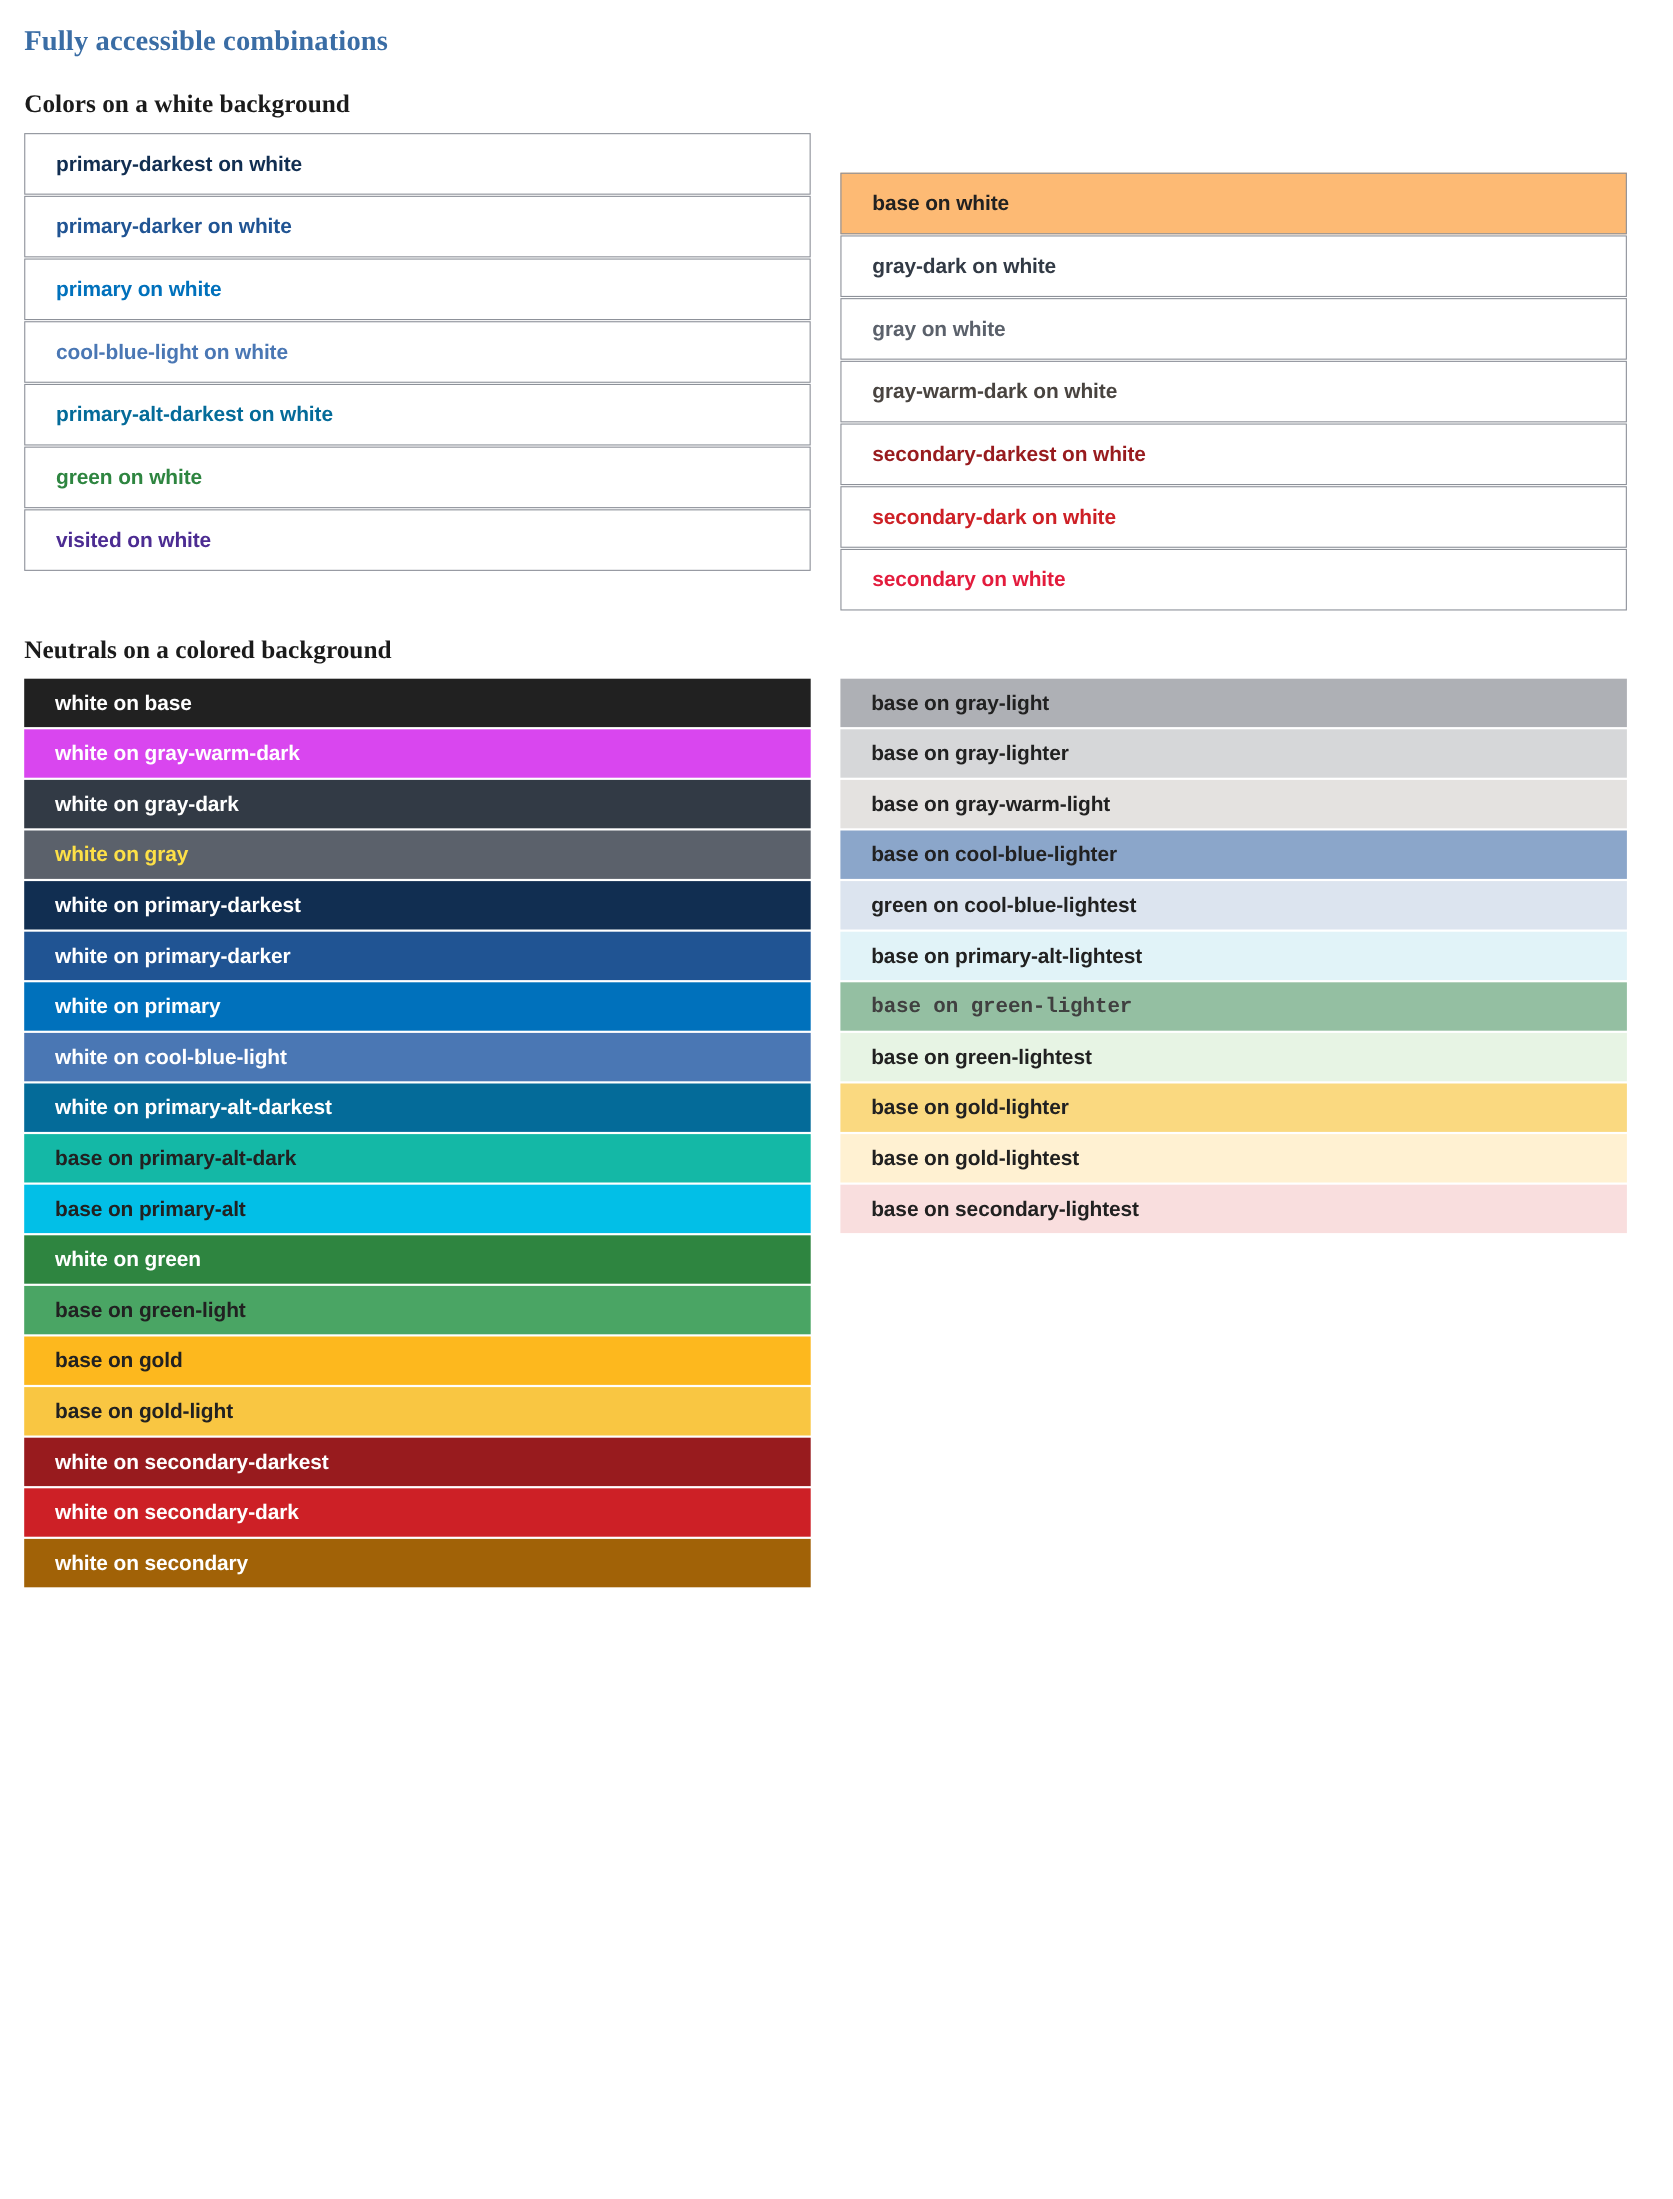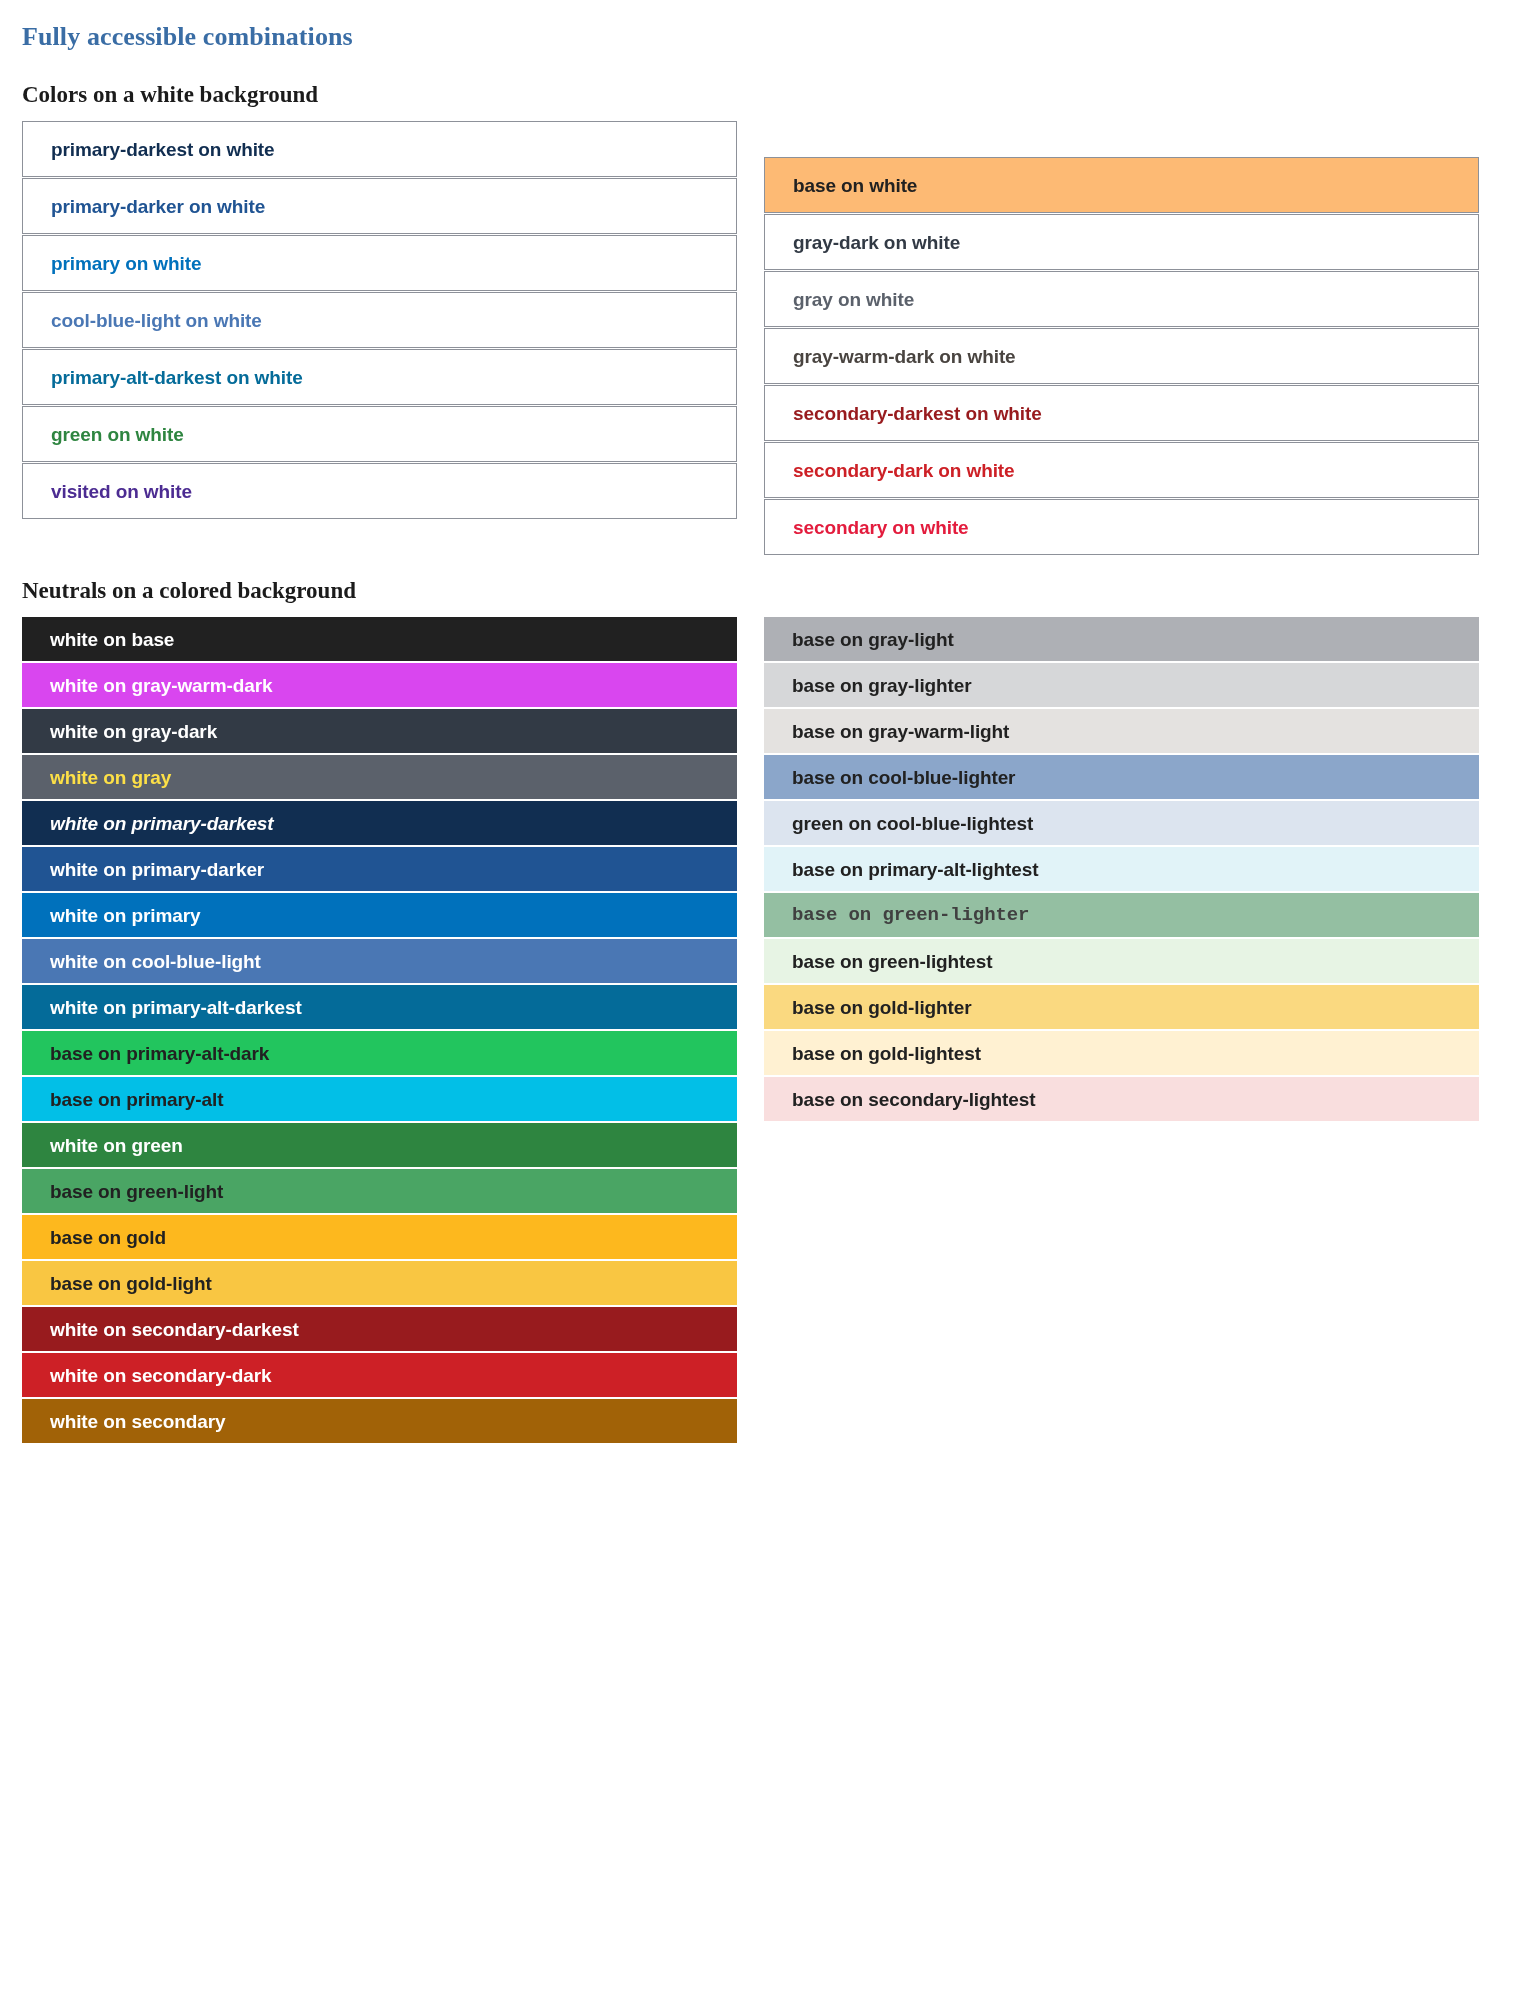--- a/index.html
+++ b/index.html
@@ -155,36 +155,36 @@
           </div>
           <div class="swatch-fill" style="background-color: #d946ef;">
             <span class="label" style="color: rgb(255, 255, 255);">white on gray-warm-dark</span>
           </div>
           <div class="swatch-fill" style="background-color: rgb(50, 58, 69);">
             <span class="label" style="color: rgb(255, 255, 255);">white on gray-dark</span>
           </div>
           <div class="swatch-fill" style="background-color: rgb(91, 97, 107);">
             <span class="label" style="color: #fde047;">white on gray</span>
           </div>
-          <div class="swatch-fill" style="background-color: rgb(17, 46, 81); font-style: italic;">
+          <div class="swatch-fill" style="background-color: rgb(17, 46, 81);">
             <span class="label" style="color: rgb(255, 255, 255);">white on primary-darkest</span>
           </div>
           <div class="swatch-fill" style="background-color: rgb(32, 84, 147);">
             <span class="label" style="color: rgb(255, 255, 255);">white on primary-darker</span>
           </div>
           <div class="swatch-fill" style="background-color: rgb(0, 113, 188);">
             <span class="label" style="color: rgb(255, 255, 255);">white on primary</span>
           </div>
           <div class="swatch-fill" style="background-color: rgb(74, 119, 180);">
             <span class="label" style="color: rgb(255, 255, 255);">white on cool-blue-light</span>
           </div>
           <div class="swatch-fill" style="background-color: rgb(4, 107, 153);">
             <span class="label" style="color: rgb(255, 255, 255);">white on primary-alt-darkest</span>
           </div>
-          <div class="swatch-fill" style="background-color: #22c55e;">
+          <div class="swatch-fill" style="background-color: #14b8a6;">
             <span class="label" style="color: rgb(33, 33, 33);">base on primary-alt-dark</span>
           </div>
           <div class="swatch-fill" style="background-color: rgb(2, 191, 231);">
             <span class="label" style="color: rgb(33, 33, 33);">base on primary-alt</span>
           </div>
           <div class="swatch-fill" style="background-color: rgb(46, 133, 64);">
             <span class="label" style="color: rgb(255, 255, 255);">white on green</span>
           </div>
           <div class="swatch-fill" style="background-color: rgb(74, 165, 100);">
             <span class="label" style="color: rgb(33, 33, 33);">base on green-light</span>

